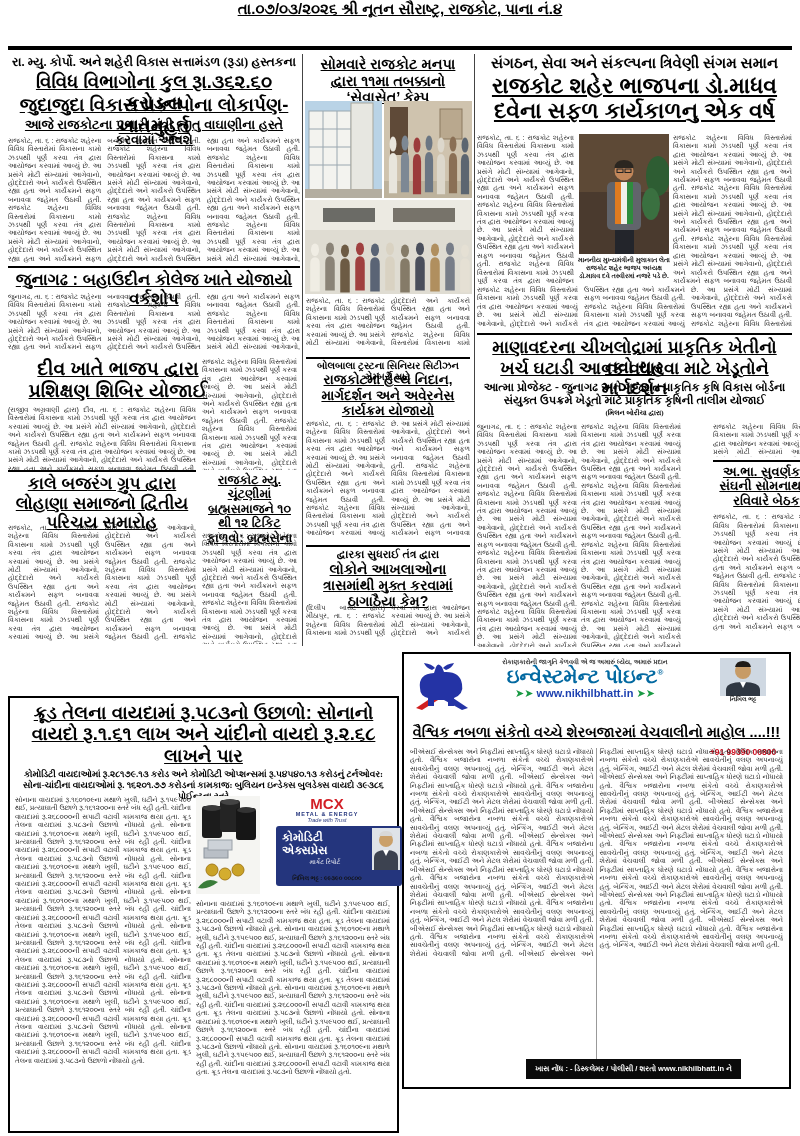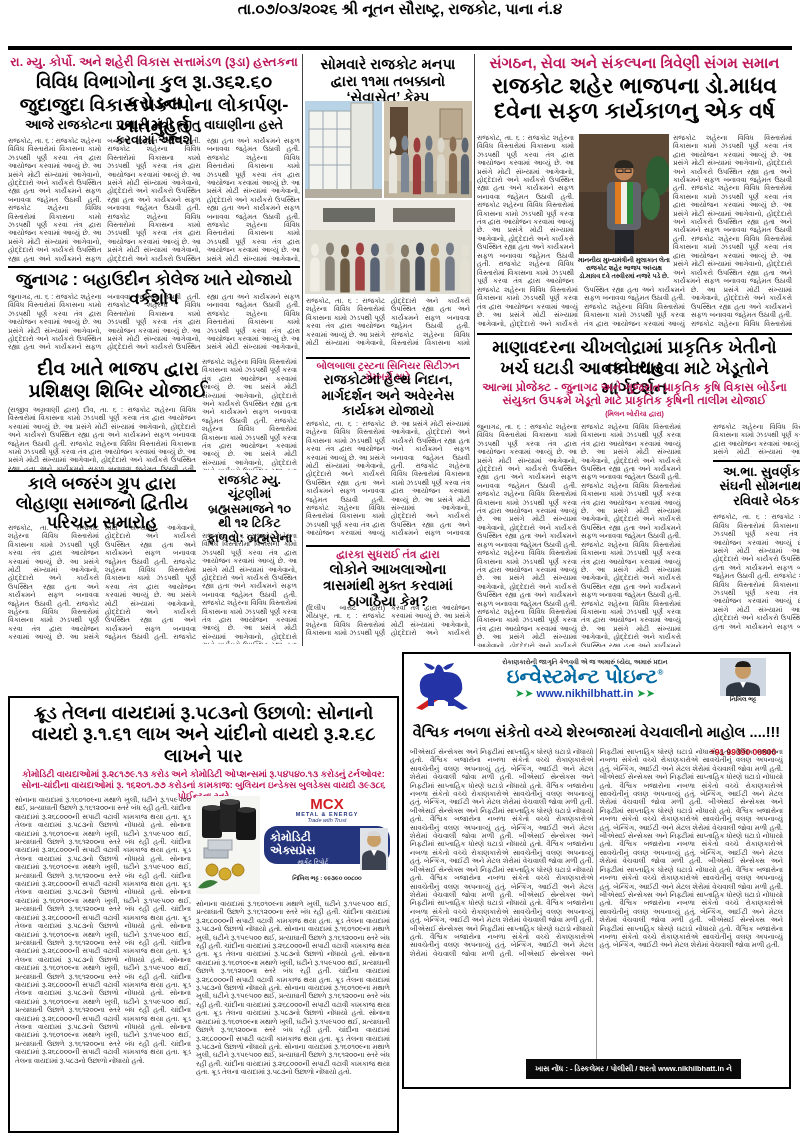--- a/index.html
+++ b/index.html
@@ -1,20 +1,20 @@
 <!DOCTYPE html>
 <html><head>
 <meta charset="utf-8">
 <style>
   html,body{margin:0;padding:0;background:#e9e9e9;}
   #page{position:relative;width:800px;height:1136px;background:#ffffff;margin:0 auto;
         font-family:"Liberation Sans","DejaVu Sans",sans-serif;color:#111;overflow:hidden;}
   .abs{position:absolute;}
-  .hl{font-weight:bold;color:#000;text-align:center;line-height:1.15;}
-  .kick{font-weight:bold;color:#be185d;text-align:center;line-height:1.1;}
+  .hl{font-weight:bold;color:#000;text-align:center;line-height:1.15;text-decoration:underline;}
+  .kick{font-weight:bold;color:#000000;text-align:center;line-height:1.1;font-family:Liberation Serif, serif;}
   .ft{font-size:7px;line-height:8.4px;text-align:justify;overflow:hidden;color:#191919;}
   .c2{column-count:2;column-gap:6px;}
   .c3{column-count:3;column-gap:6px;}
   .hr{background:#000;height:1.5px;}
   .vr{background:#444;width:1px;}
   .cap{font-size:6.5px;font-weight:bold;text-align:center;line-height:1.25;overflow:hidden;}
   .box{border:2.5px solid #000;background:#fff;}
   .navybox{background:#24357d;border-radius:3px;color:#fff;}
   svg{display:block;}
 </style>
@@ -175,21 +175,21 @@
         <circle cx="16" cy="74" r="6" fill="#c9a227" stroke="#a67c1a"></circle>
         <circle cx="29" cy="78" r="6" fill="#d4ad2e" stroke="#a67c1a"></circle>
         <circle cx="42" cy="74" r="6" fill="#c9a227" stroke="#a67c1a"></circle>
         <path d="M2,92 Q10,80 22,86 Q12,94 2,92 Z" fill="#3a7d3a"></path>
       </svg>
       <div class="abs" style="left:68px;top:0;width:126px;text-align:center;">
         <div style="font-size:15px;font-weight:bold;color:#d21f26;line-height:1;">MCX</div>
         <div style="font-size:5.5px;font-weight:bold;color:#24357d;letter-spacing:1px;">METAL &amp; ENERGY</div>
         <div style="font-size:5.5px;color:#24357d;font-style:italic;">Trade with Trust</div>
       </div>
-      <div class="abs navybox" style="left:68px;top:30px;width:126px;height:38px;border-radius:13px;">
+      <div class="abs navybox" style="left:80px;top:30px;width:126px;height:60px;">
         <div style="padding:5px 34px 0 6px;">
           <div style="font-size:11.5px;font-weight:bold;line-height:1.1;">કોમોડિટી એક્સપ્રેસ</div>
           <div style="font-size:6.5px;text-align:center;margin-top:2px;">માર્કેટ રિપોર્ટ</div>
         </div>
         <svg class="abs" style="right:2px;top:2px" width="28" height="42" viewBox="0 0 28 42">
           <rect width="28" height="42" fill="#dfe3e8"></rect>
           <circle cx="14" cy="12" r="7" fill="#caa06a"></circle>
           <path d="M7,8 Q8,3 14,3 Q20,3 21,8 Z" fill="#d8d8d8"></path>
           <path d="M2,42 L2,30 Q2,22 14,22 Q26,22 26,30 L26,42 Z" fill="#3c4250"></path>
           <path d="M11,22 L14,28 L17,22 Z" fill="#fff"></path>

